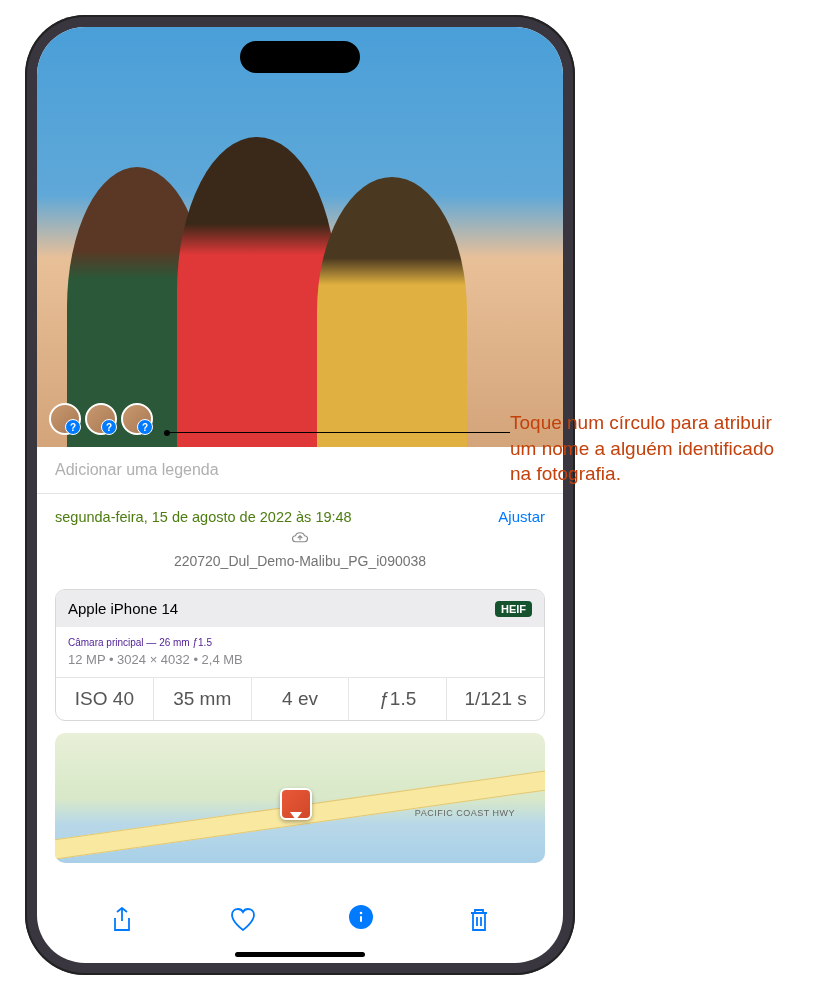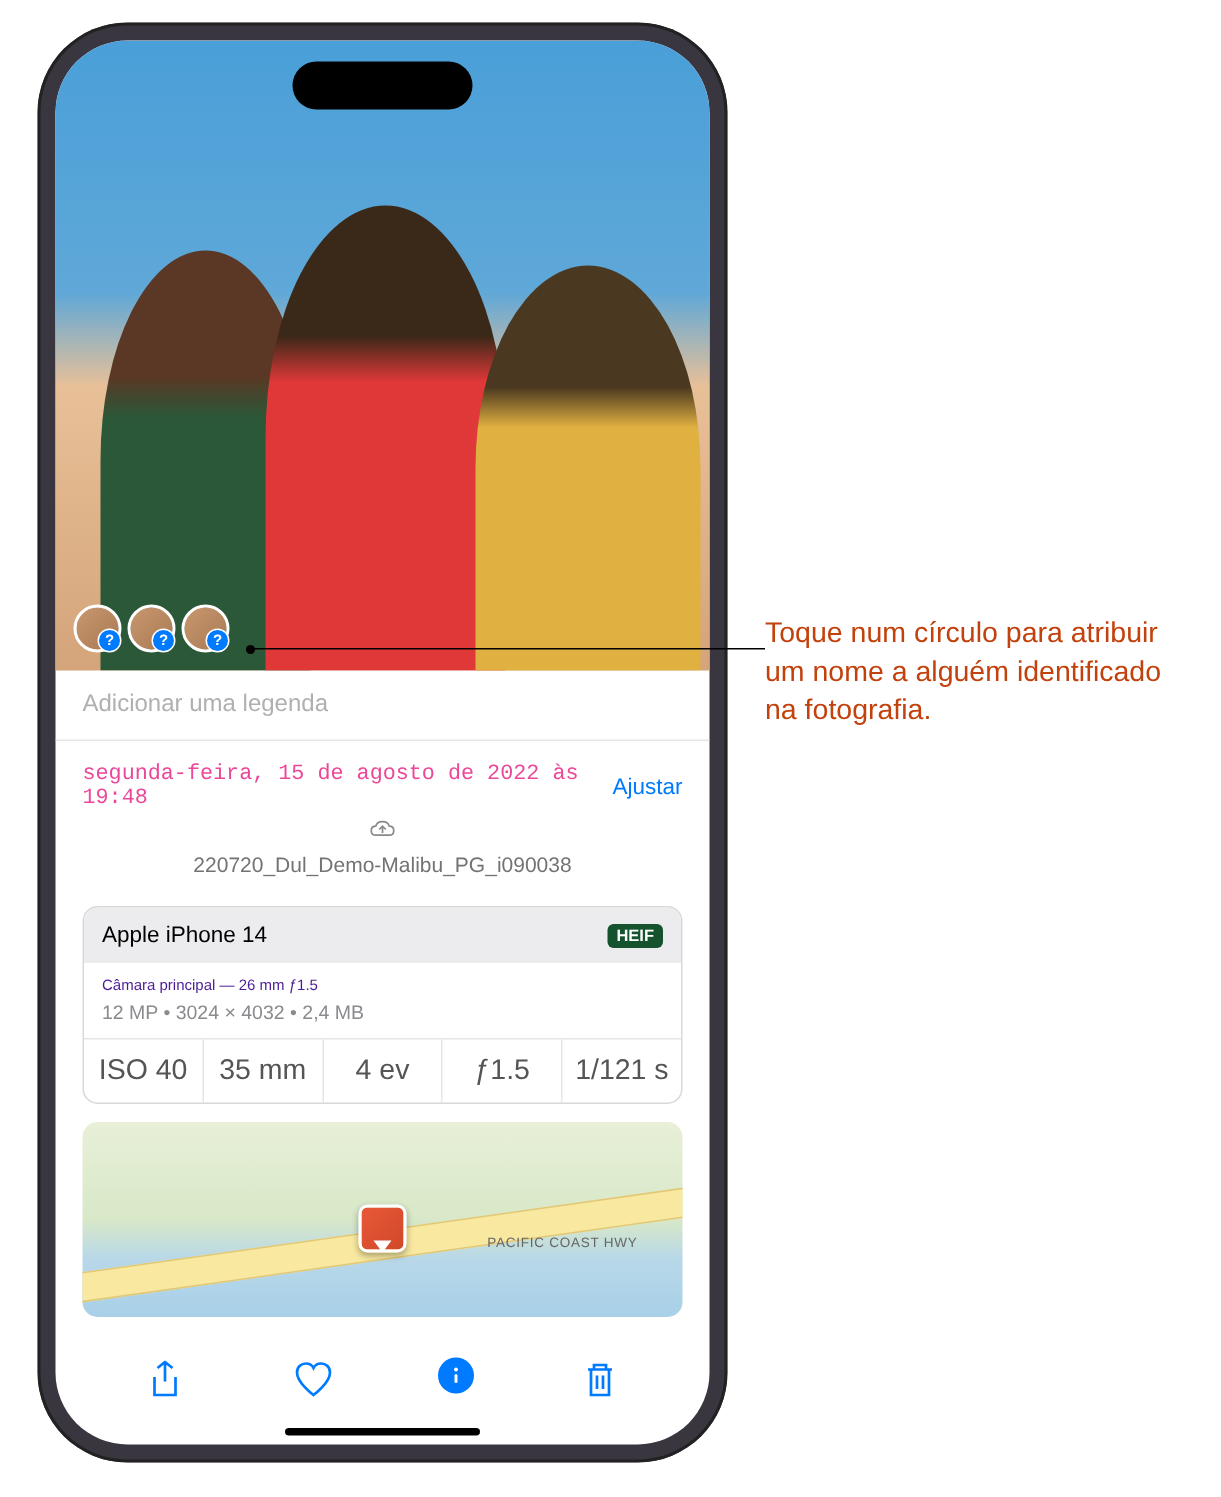--- a/index.html
+++ b/index.html
@@ -7,21 +7,21 @@
       font-family: -apple-system, BlinkMacSystemFont, 'Segoe UI', sans-serif;
       background: #fff;
       width: 814px;
       height: 998px;
       position: relative;
     }
     .phone-frame {
       position: absolute;
       left: 25px;
       top: 15px;
-      width: 460px;
+      width: 550px;
       height: 960px;
       background: #3a3640;
       border-radius: 60px;
       padding: 12px;
       box-shadow: inset 0 0 0 2px #222;
     }
     .phone-screen {
       width: 100%;
       height: 100%;
       background: #fff;
@@ -104,21 +104,21 @@
     .caption-placeholder {
       color: #b0b0b0;
       font-size: 16px;
     }
     .date-row {
       padding: 14px 18px 6px;
       display: flex;
       justify-content: space-between;
       align-items: center;
     }
-    .date-text { font-size: 14.5px; color: #ec4899; font-family: Liberation Mono, monospace; }
+    .date-text { font-size: 14.5px; color: #4d7c0f; }
     .adjust-link { color: #007aff; font-size: 15px; }
     .filename-row {
       padding: 0 18px 14px;
       display: flex;
       align-items: center;
       gap: 8px;
       color: #737373;
       font-size: 14px;
       flex-direction: column;
     }

